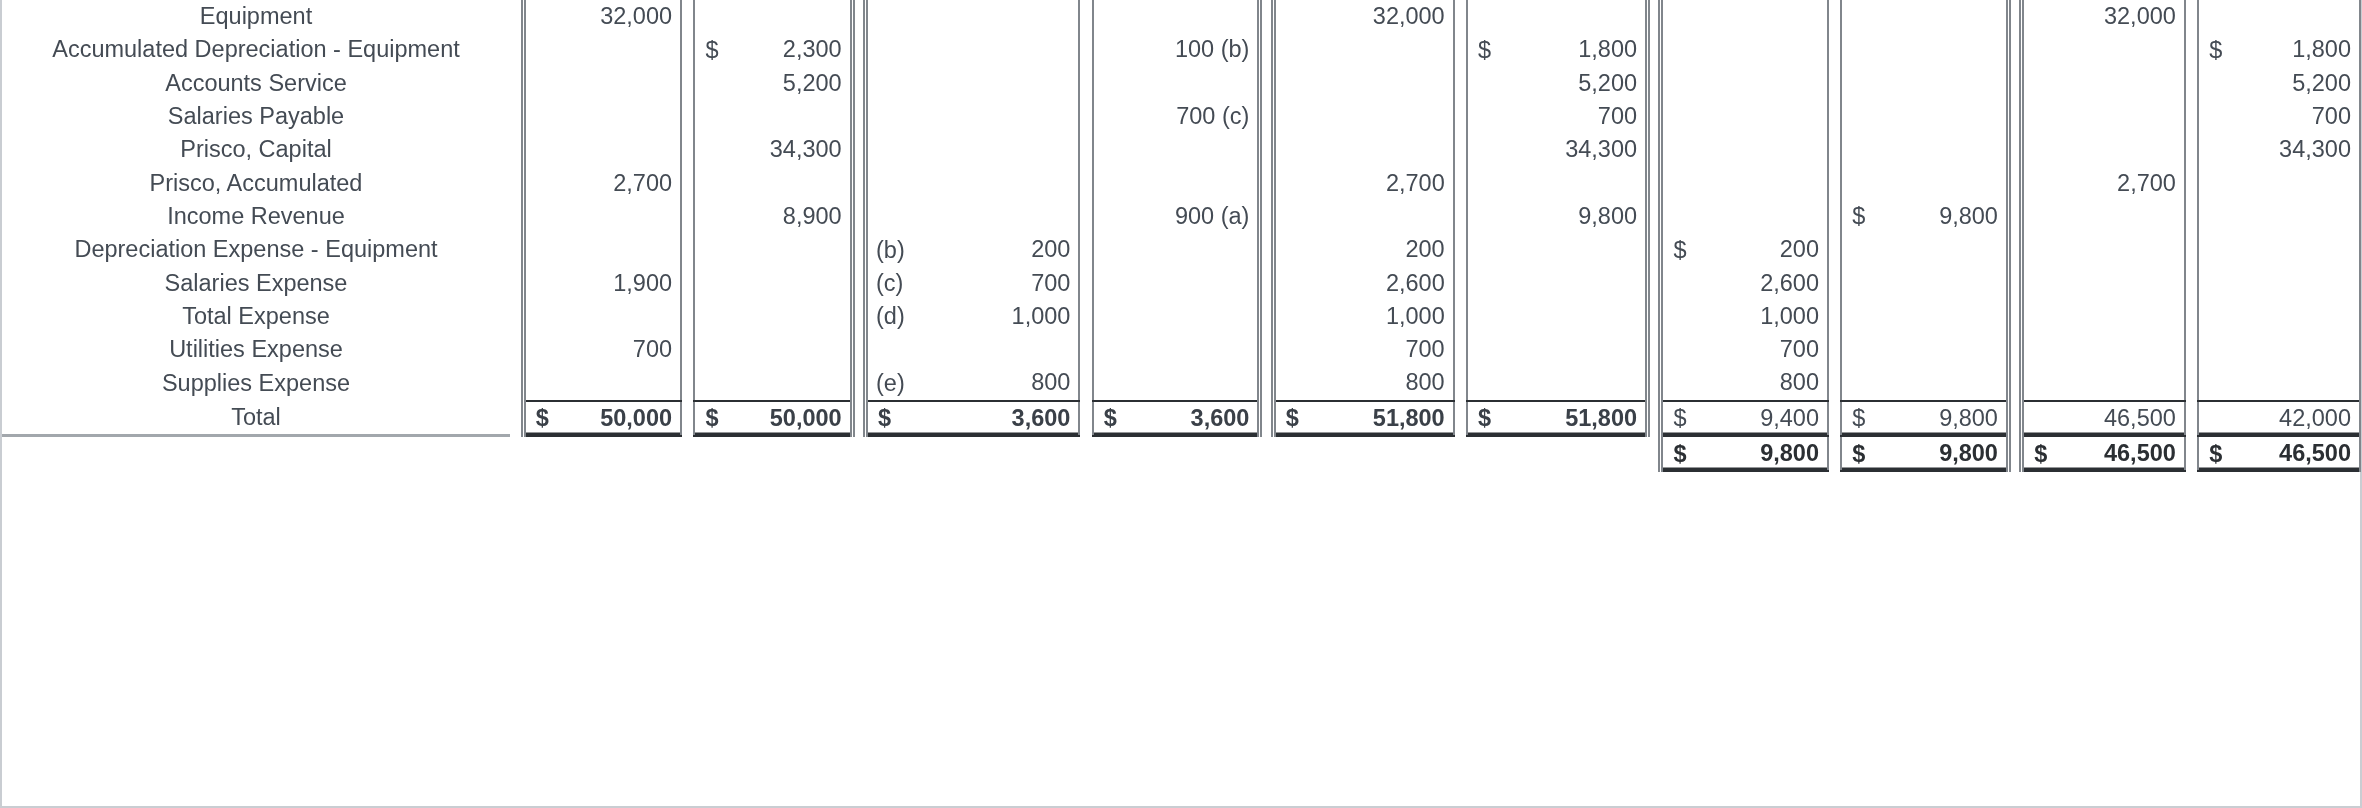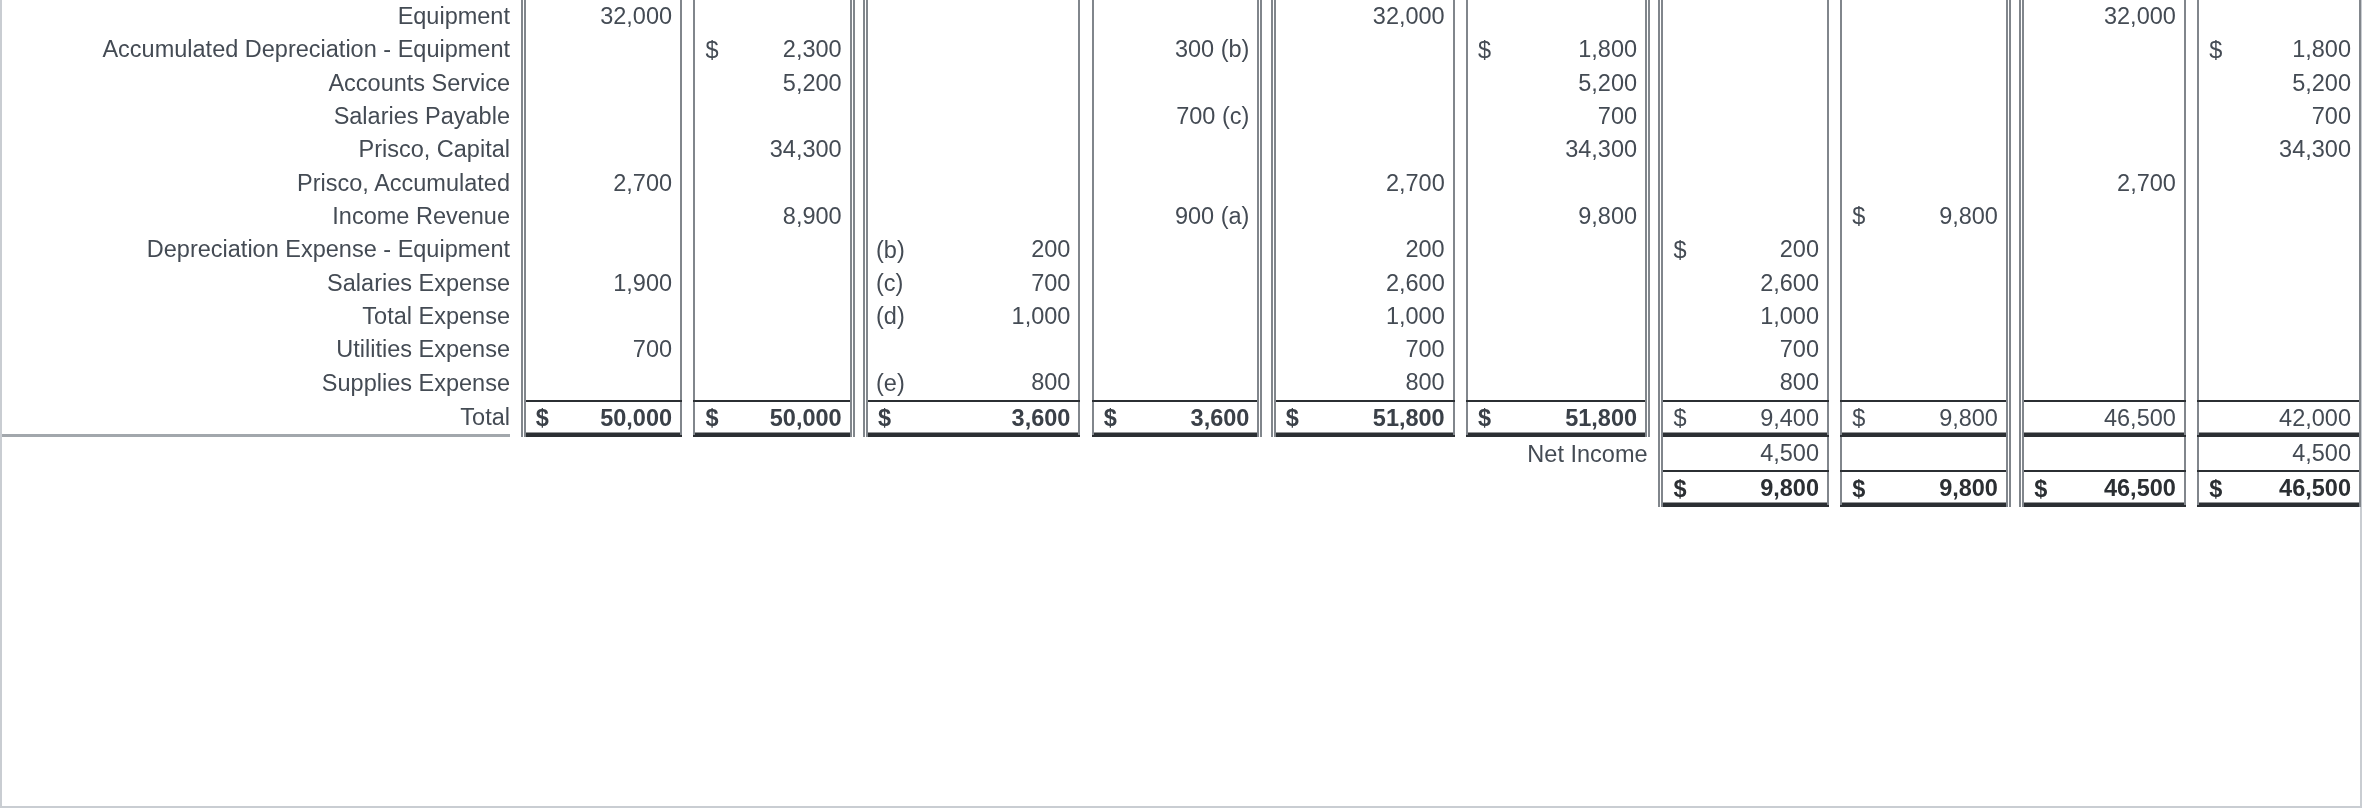--- a/index.html
+++ b/index.html
@@ -35,21 +35,21 @@
     padding: 0;
     vertical-align: middle;
     height: 33.3px;
     white-space: nowrap;
   }
 
   
   td.acct {
     width: 380px;
     padding-left: 48px;
-    text-align: right;
+    text-align: center;
     font-size: 23.5px;
     color: #444b54;
   }
   td.acct.end-rule {
     border-bottom: 3px solid #a2a7ac;
     margin-left: 8px;
   }
 
   
   td.gap { width: 10px; }
@@ -224,21 +224,21 @@
           </td>
           <td class="gap"></td>
           <td class="money c3 grp-open">
             <div class="cellwrap">
               <span class="num"></span>
             </div>
           </td>
           <td class="gap"></td>
           <td class="money c4 grp-close">
             <div class="cellwrap">
-              <span class="num">300 (b)</span>
+              <span class="num">100 (b)</span>
             </div>
           </td>
           <td class="gap"></td>
           <td class="money c5 grp-open">
             <div class="cellwrap">
               <span class="num"></span>
             </div>
           </td>
           <td class="gap"></td>
           <td class="money c6 grp-close">
@@ -970,47 +970,20 @@
           <td class="gap"></td>
           <td class="money c9 grp-open dbl-under total-plain">
             <div class="cellwrap">
               <span class="num">46,500</span>
             </div>
           </td>
           <td class="gap"></td>
           <td class="money c10 grp-close dbl-under total-plain">
             <div class="cellwrap">
               <span class="num">42,000</span>
-            </div>
-          </td>
-        </tr>
-        <tr>
-          <td class="netlabel" colspan="13">Net Income</td>
-          <td class="gap"></td>
-          <td class="money c7 grp-open underline-only total-plain">
-            <div class="cellwrap">
-              <span class="num">4,500</span>
-            </div>
-          </td>
-          <td class="gap"></td>
-          <td class="money c8 grp-close underline-only total-plain">
-            <div class="cellwrap">
-              <span class="num"></span>
-            </div>
-          </td>
-          <td class="gap"></td>
-          <td class="money c9 grp-open underline-only total-plain">
-            <div class="cellwrap">
-              <span class="num"></span>
-            </div>
-          </td>
-          <td class="gap"></td>
-          <td class="money c10 grp-close underline-only total-plain">
-            <div class="cellwrap">
-              <span class="num">4,500</span>
             </div>
           </td>
         </tr>
         <tr>
           <td colspan="13"></td>
           <td class="gap"></td>
           <td class="money c7 grp-open dbl-under grand">
             <div class="cellwrap">
               <span class="cur">$</span>
               <span class="num">9,800</span>

